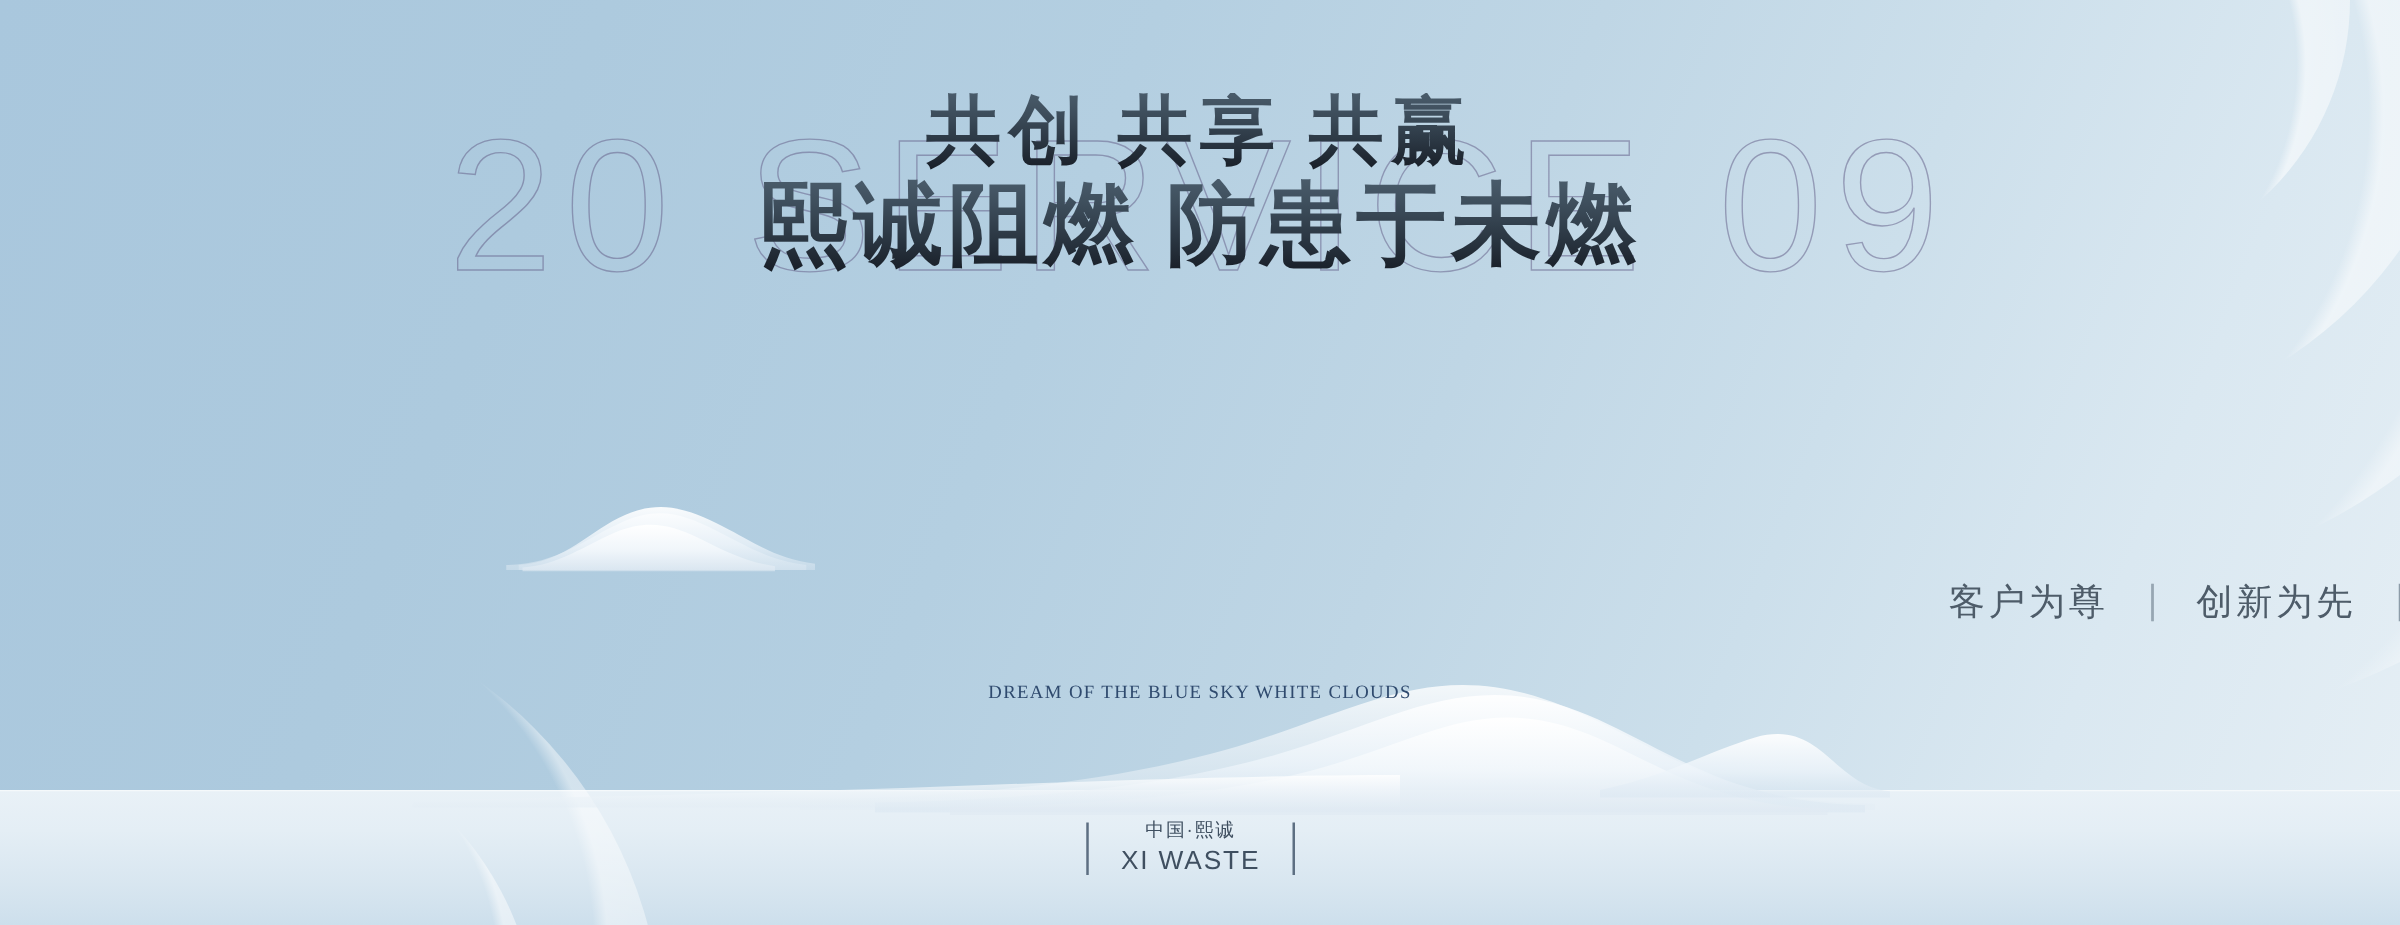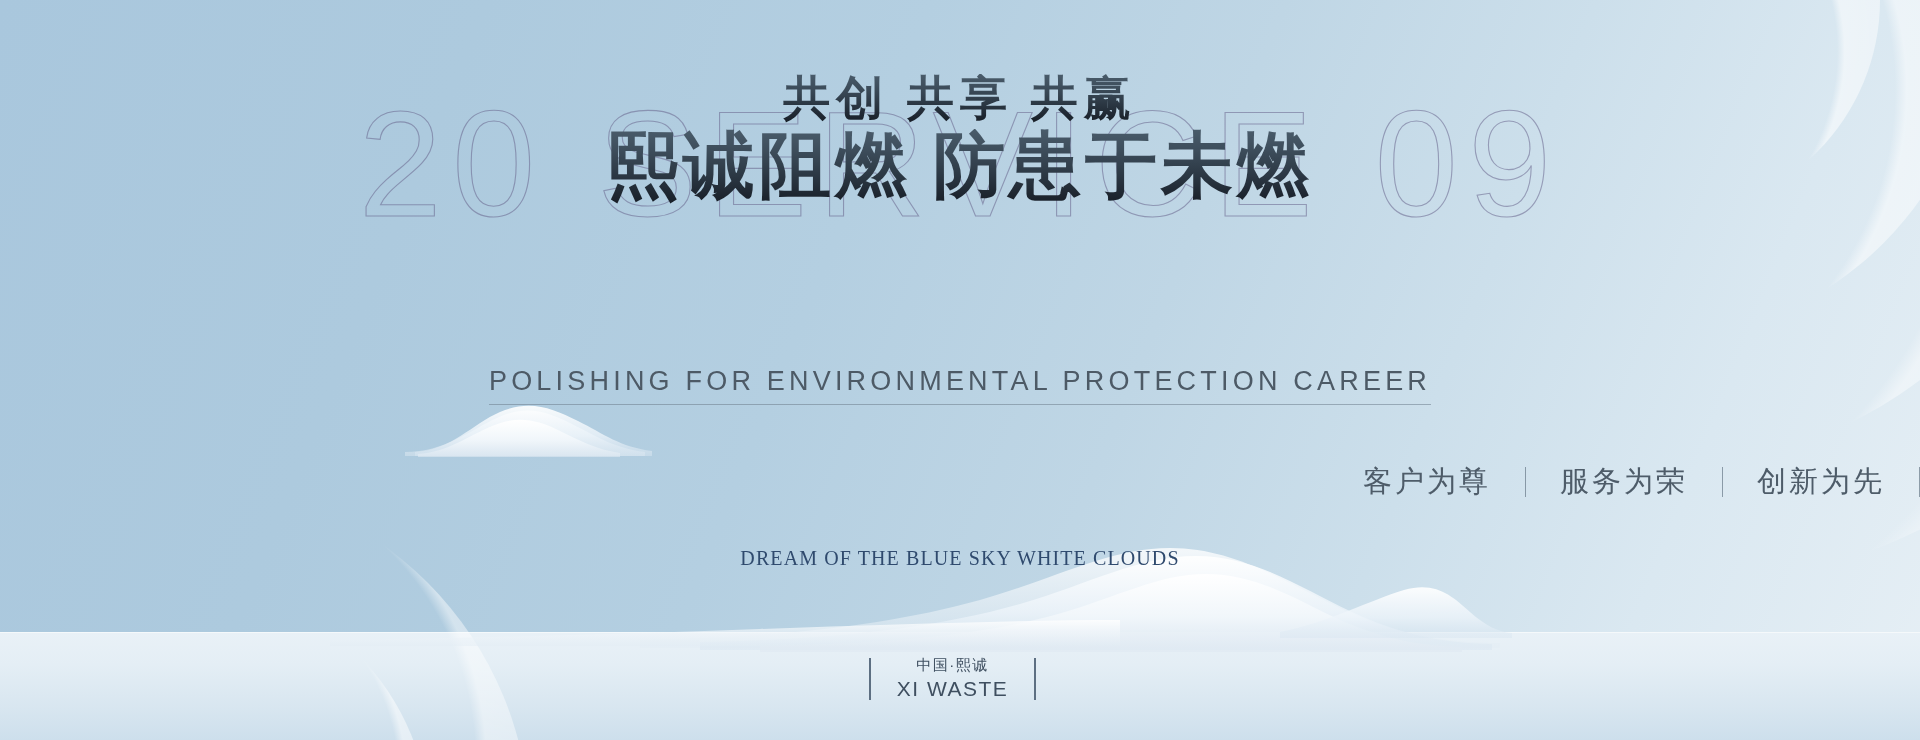--- a/index.html
+++ b/index.html
@@ -84,21 +84,21 @@
   }
   .hl-line{
     font-family:"Liberation Serif","DejaVu Serif",serif;
     font-weight:700;
     line-height:1.05;
     background:linear-gradient(180deg,#4a5c6b 0%,#3d4d5b 28%,#2b3743 62%,#171d26 100%);
     -webkit-background-clip:text;background-clip:text;
     color:transparent;
     white-space:nowrap;
   }
-  .hl-1{font-size:47px;letter-spacing:6px;}
+  .hl-1{font-size:60px;letter-spacing:6px;}
   .hl-2{font-size:72px;letter-spacing:4px;margin-top:6px;}
 
   
   .subtitle-wrap{
     position:absolute;left:0;right:0;top:366px;text-align:center;
   }
   .subtitle{
     display:inline-block;
     font-size:27px;letter-spacing:4.2px;font-weight:400;
     color:#4d5a66;
@@ -120,21 +120,21 @@
     width:1px;height:30px;background:rgba(95,112,128,.65);
   }
 
   
   .tagline{
     position:absolute;left:0;right:0;top:543px;text-align:center;
     font-family:"Liberation Serif","DejaVu Serif",serif;
     color:#2f4a6e;line-height:1.5;
   }
   .tag-1{font-size:15px;letter-spacing:1.1px;}
-  .tag-2{font-size:20px;letter-spacing:1.1px;}
+  .tag-2{font-size:15px;letter-spacing:1.1px;}
 
   
   .mountains{position:absolute;left:0;top:0;width:1920px;height:740px;pointer-events:none;}
 
   
   .logo{
     position:absolute;left:0;right:15px;top:655px;
     display:flex;align-items:center;justify-content:center;gap:26px;
   }
   .logo-bar{width:1.5px;height:42px;background:#5d6f82;}
@@ -201,28 +201,24 @@
              L1120,646 L330,646 Z" fill="url(#mg3)"></path>
   </svg>
 
   <div class="ghost">20 SERVICE 09</div>
 
   <div class="headline">
     <div class="hl-line hl-1">共创 共享 共赢</div>
     <div class="hl-line hl-2">熙诚阻燃 防患于未燃</div>
   </div>
 
-  <div class="subtitle-wrap">
-    <div class="subtitle">POLISHING FOR ENVIRONMENTAL PROTECTION CAREER</div>
-  </div>
 
   <div class="values" id="values-row">
       <div class="value-item">客户为尊</div>
       <div class="value-sep"></div>
-      <div class="value-item">服务为荣</div>
       <div class="value-sep"></div>
       <div class="value-item">创新为先</div>
       <div class="value-sep"></div>
     </div>
 
   <div class="tagline">
     <div class="tag-2">DREAM OF THE BLUE SKY WHITE CLOUDS</div>
   </div>
 
   <div class="logo">

